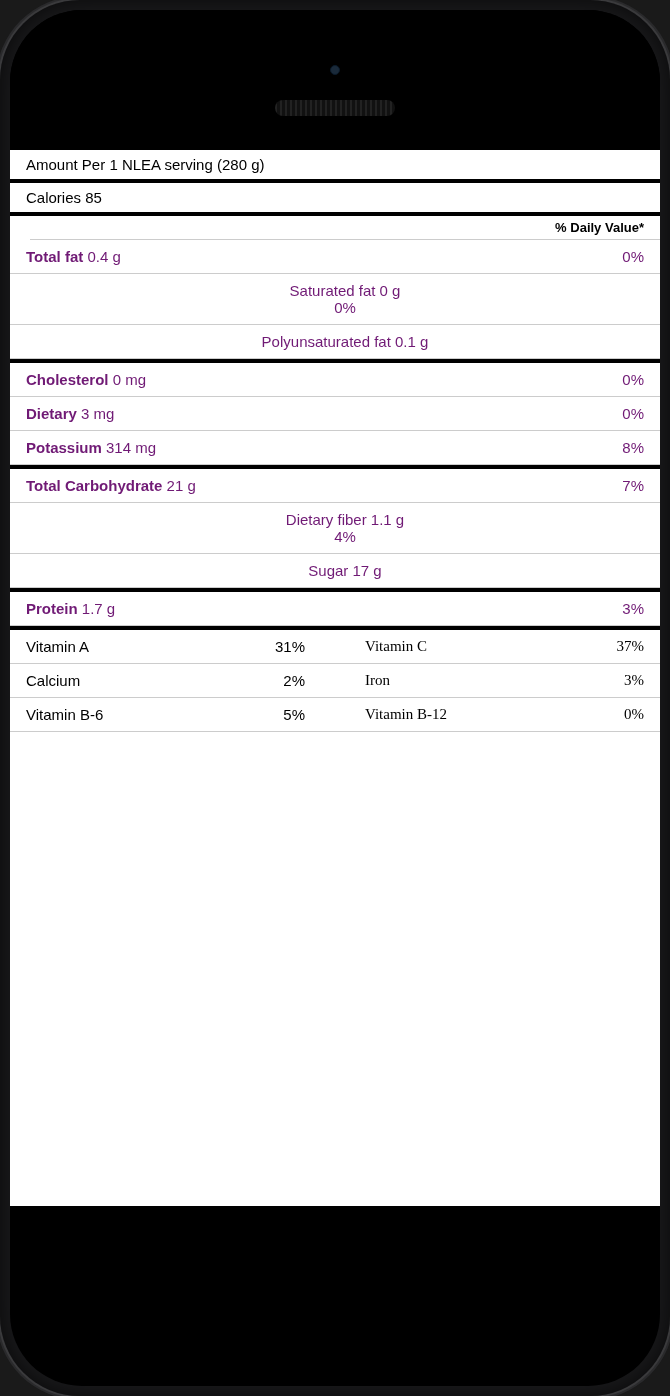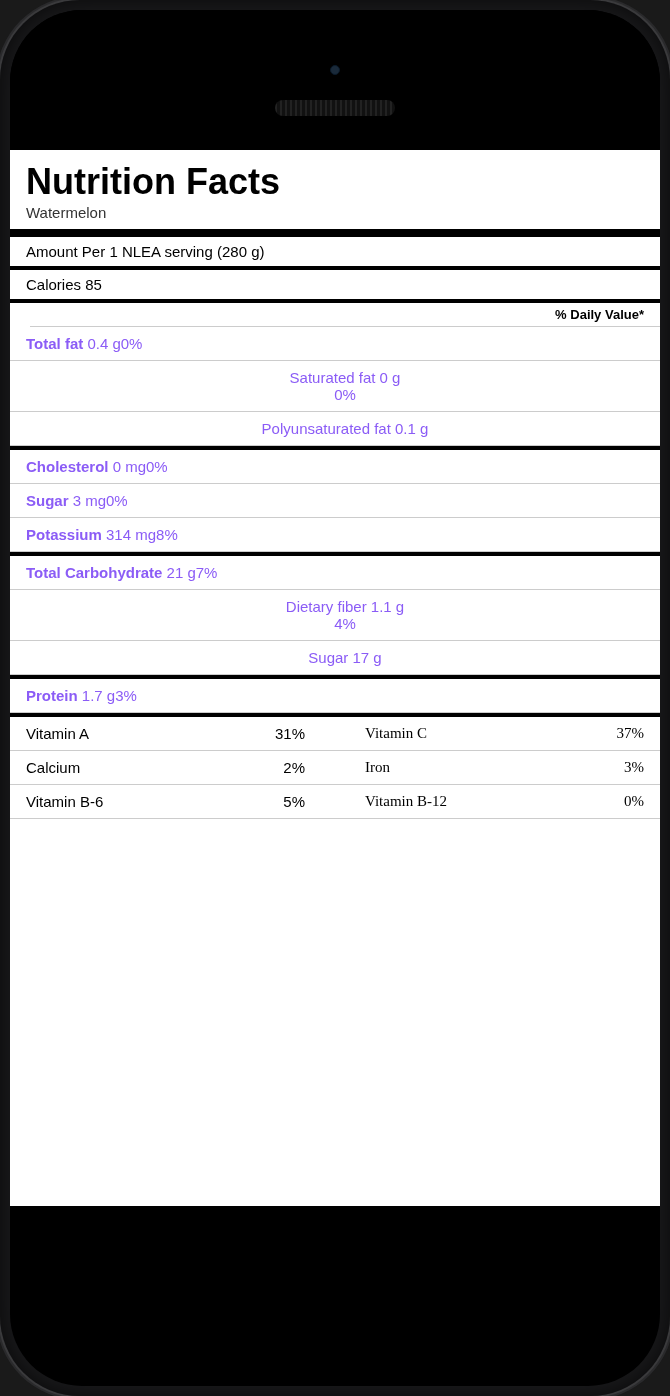--- a/index.html
+++ b/index.html
@@ -195,26 +195,26 @@
     }
 
     .nf-subtitle {
       font-size: 15px;
       color: #333;
       margin-top: 2px;
     }
 
     .nf-row {
       display: flex;
-      justify-content: flex-start;
+      justify-content: space-between;
       align-items: center;
       padding: 8px 16px;
       border-bottom: 1px solid #ccc;
       font-size: 15px;
-      color: #8b5cf6;
+      color: #701a75;
     }
 
     .nf-row.medium-border-top {
       border-top: 4px solid #000;
     }
 
     .nf-row.indented {
       padding-left: 36px;
       flex-direction: column;
     }
@@ -334,24 +334,20 @@
       <div class="status-right">
         <div class="battery">
           <div class="battery-fill"></div>
         </div>
       </div>
     </div>
 
     <div class="phone-screen">
       <div class="nutrition-container">
 
-        <div class="nf-header">
-          <div class="nf-title">Nutrition Facts</div>
-          <div class="nf-subtitle">Watermelon</div>
-        </div>
 
         <div class="nf-amount-row">
           <span class="bold">Amount Per</span>
           <span>1 NLEA serving (280 g)</span>
         </div>
 
         <div class="nf-calories-row">
           <span class="bold">Calories</span>
           <span>85</span>
         </div>
@@ -375,21 +371,21 @@
             <span></span>
           </div>
 
 
           <div class="nf-row medium-border-top">
             <span><span class="bold">Cholesterol</span> 0 mg</span>
             <span>0%</span>
           </div>
 
           <div class="nf-row">
-            <span><span class="bold">Sugar</span> 3 mg</span>
+            <span><span class="bold">Dietary</span> 3 mg</span>
             <span>0%</span>
           </div>
 
           <div class="nf-row">
             <span><span class="bold">Potassium</span> 314 mg</span>
             <span>8%</span>
           </div>
 
           <div class="nf-row medium-border-top">
             <span><span class="bold">Total Carbohydrate</span> 21 g</span>

